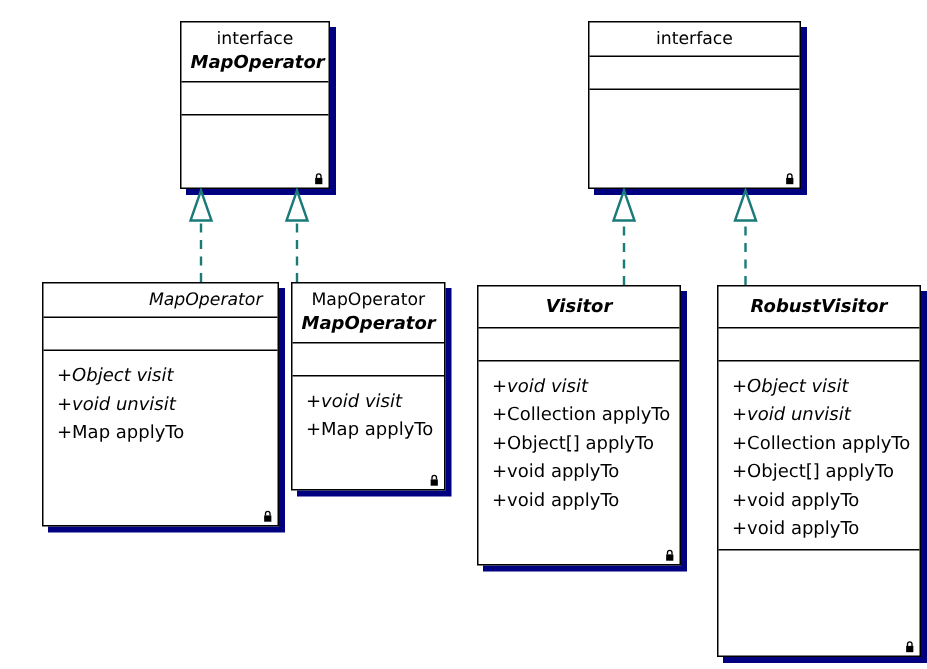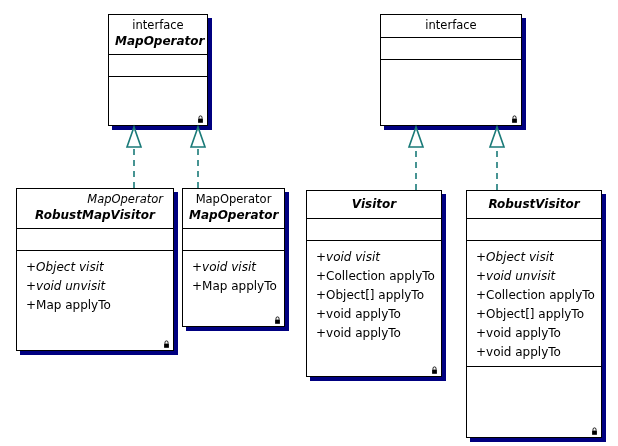--- a/index.html
+++ b/index.html
@@ -19,20 +19,21 @@
   
   .uml-box {
     position: absolute;
     box-sizing: border-box;
     background: #ffffff;
     border: 1px solid #000000;
     
     box-shadow: 4px 4px 0 0 #000080;
     display: flex;
     flex-direction: column;
+    margin-left: 12px;
   }
   .uml-section {
     box-sizing: border-box;
     border-bottom: 1px solid #000000;
     position: relative;
   }
   .uml-section.last {
     border-bottom: none;
     flex: 1 1 auto;
   }
@@ -138,21 +139,20 @@
       <svg class="lock-icon" viewBox="0 0 7 9">
         <path d="M2 3.6 V2.4 a1.5 1.5 0 0 1 3 0 V3.6" fill="none" stroke="#000000" stroke-width="0.9"></path>
         <rect x="1.1" y="3.6" width="4.8" height="4.2" fill="#000000"></rect>
       </svg>
     </div>
   </div>
 
   <div class="uml-box" style="left:16px; top:188px; width:158px; height:163px;">
     <div class="uml-section uml-header">
       <div class="stereotype right">MapOperator</div>
-      <div class="classname">RobustMapVisitor</div>
     </div>
     <div class="uml-section uml-attrs"></div>
     <div class="uml-section last uml-ops">
       <div class="op italic">+Object visit</div>
       <div class="op italic">+void unvisit</div>
       <div class="op">+Map applyTo</div>
       <svg class="lock-icon" viewBox="0 0 7 9">
         <path d="M2 3.6 V2.4 a1.5 1.5 0 0 1 3 0 V3.6" fill="none" stroke="#000000" stroke-width="0.9"></path>
         <rect x="1.1" y="3.6" width="4.8" height="4.2" fill="#000000"></rect>
       </svg>

